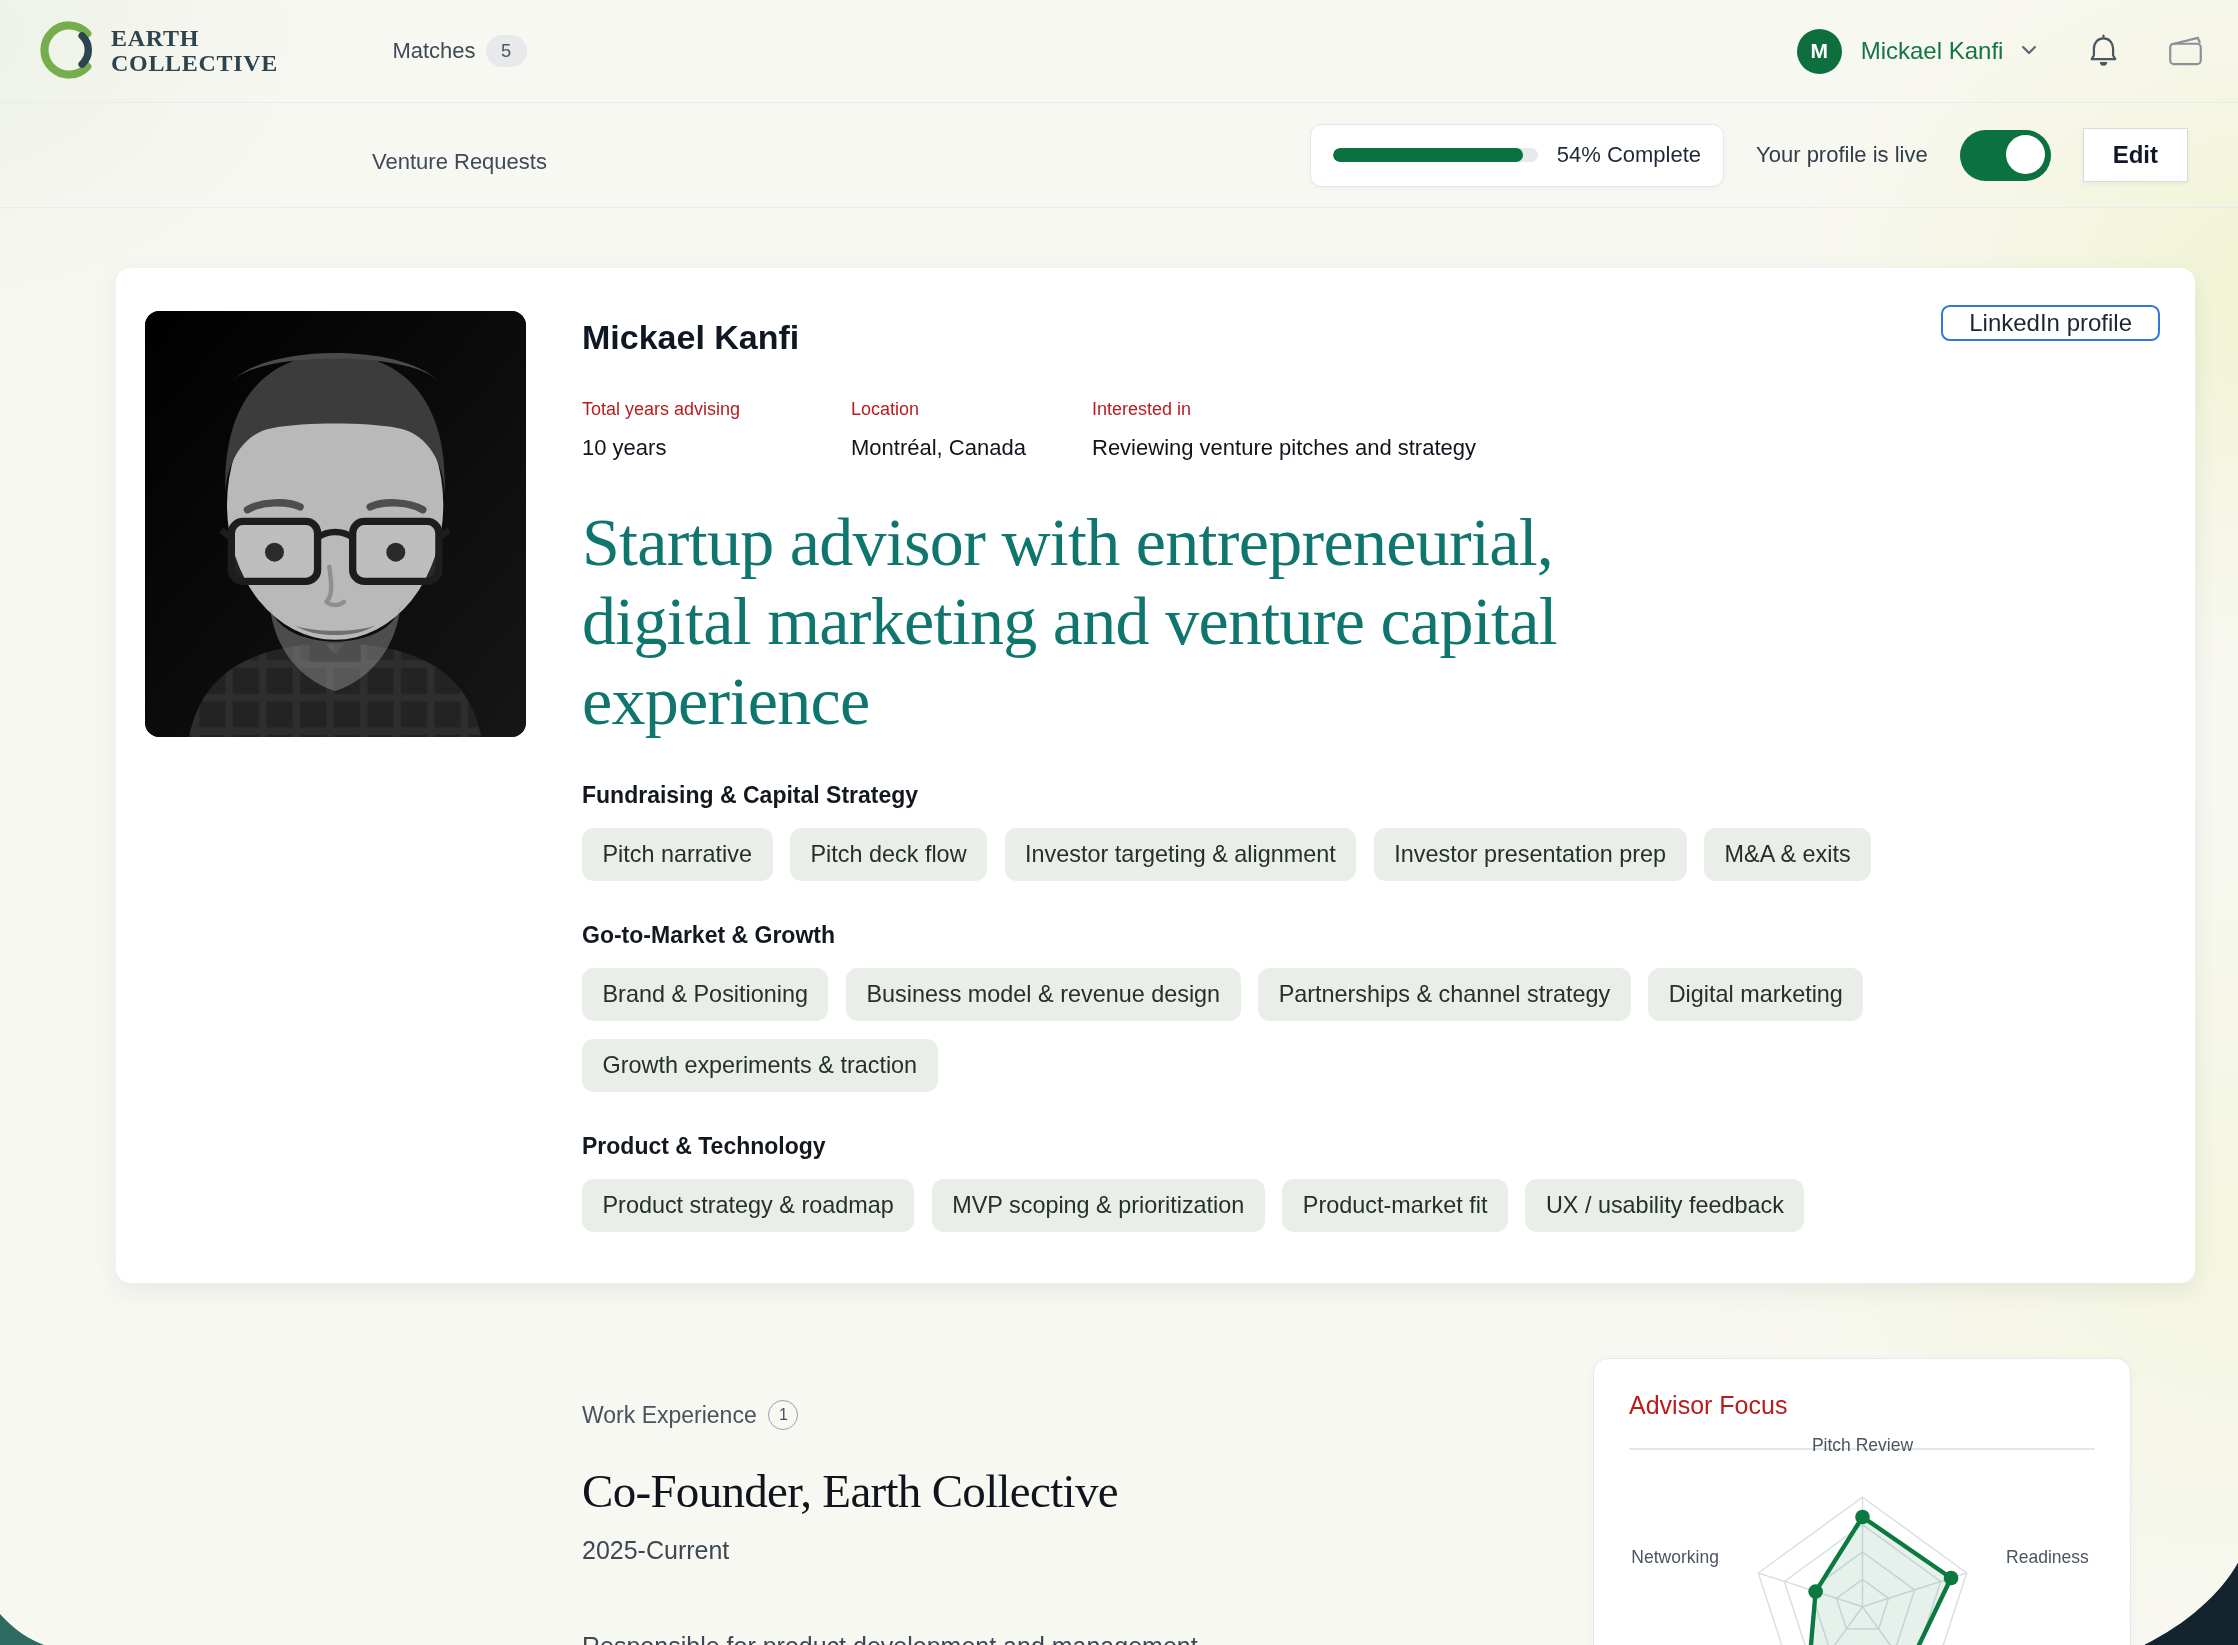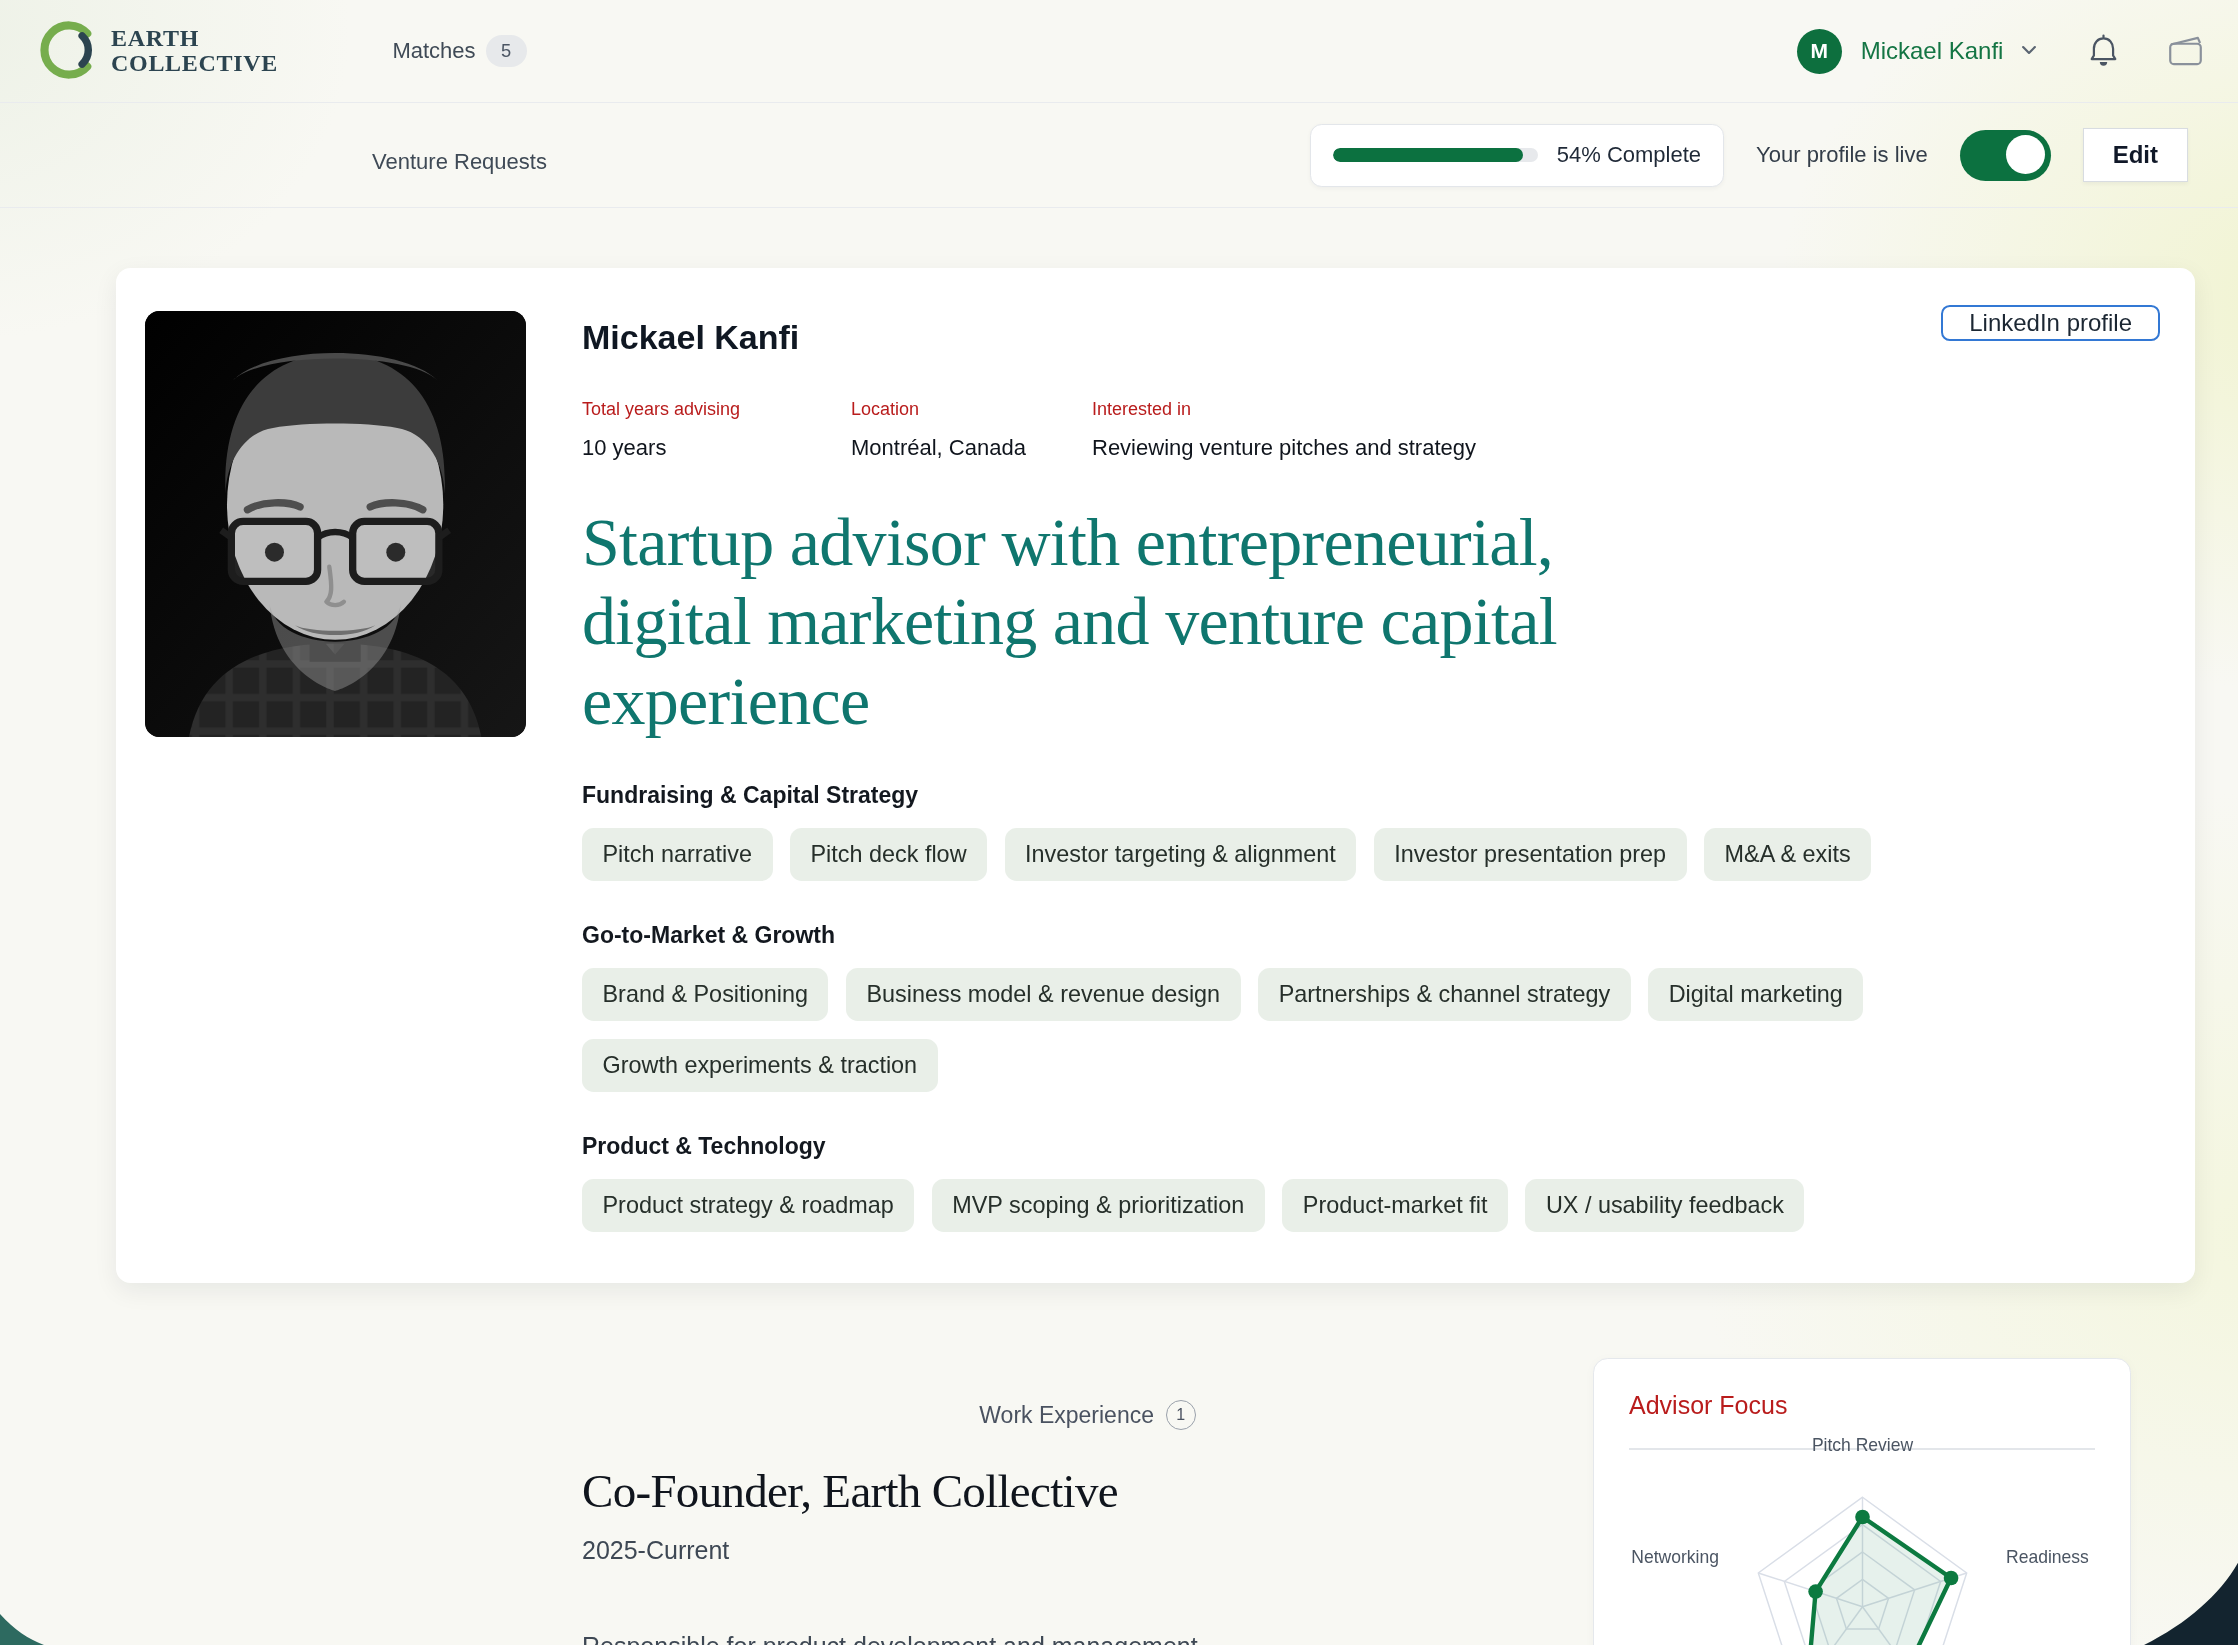--- a/index.html
+++ b/index.html
@@ -61,21 +61,21 @@
     letter-spacing:-0.7px;margin-top:42px;max-width:1111px;font-weight:400;}
   .skill-group{margin-top:41px;}
   .skill-group:first-of-type{margin-top:63px;}
   .group-title{font-size:23px;font-weight:700;color:#13181f;}
   .tags{display:flex;flex-wrap:wrap;gap:17.5px;margin-top:19px;}
   .tag{background:#e9efe8;border-radius:11.7px;padding:13px 20.5px;font-size:23.4px;color:#262f2a;white-space:nowrap;}
   
   .below{position:absolute;left:116px;top:1358px;width:2015px;display:flex;}
   .below-spacer{width:466px;flex:none;}
   .work{flex:1;padding-top:42px;min-width:0;}
-  .work-head{display:flex;align-items:center;gap:11.7px;justify-content:center;}
+  .work-head{display:flex;align-items:center;gap:11.7px;}
   .work-title{font-size:23px;color:#4a5260;}
   .count-circle{width:28px;height:28px;border-radius:50%;border:1.5px solid #9aa1ab;color:#4a5260;
     font-size:16px;display:flex;align-items:center;justify-content:center;}
   .role{font-family:"Liberation Serif",serif;font-size:47px;color:#10151d;letter-spacing:-0.7px;margin-top:34px;}
   .period{font-size:25px;color:#3e4854;margin-top:17.5px;}
   .work-desc{font-size:25px;color:#3e4854;margin-top:67px;}
   .advisor-card{width:466px;flex:none;background:#fff;border:1.5px solid #e5e8ec;border-radius:14.6px;
     padding:32px 35px;height:658px;box-shadow:0 2.9px 10.2px rgba(16,24,40,.03);}
   .advisor-title{font-size:25px;color:#b91c1c;font-weight:500;}
   .advisor-divider{height:1.5px;background:#e3e6ea;margin-top:28px;}

